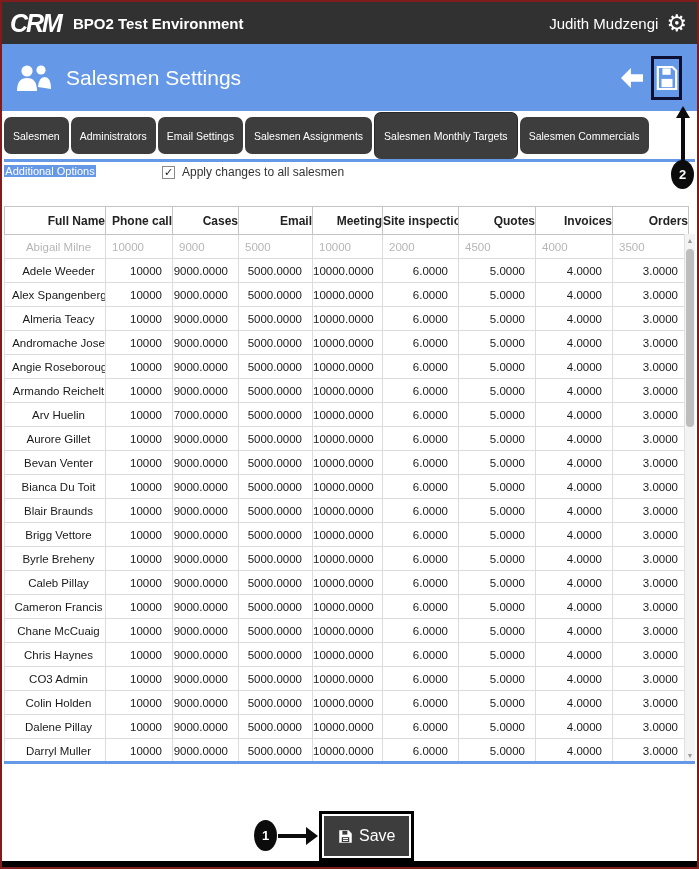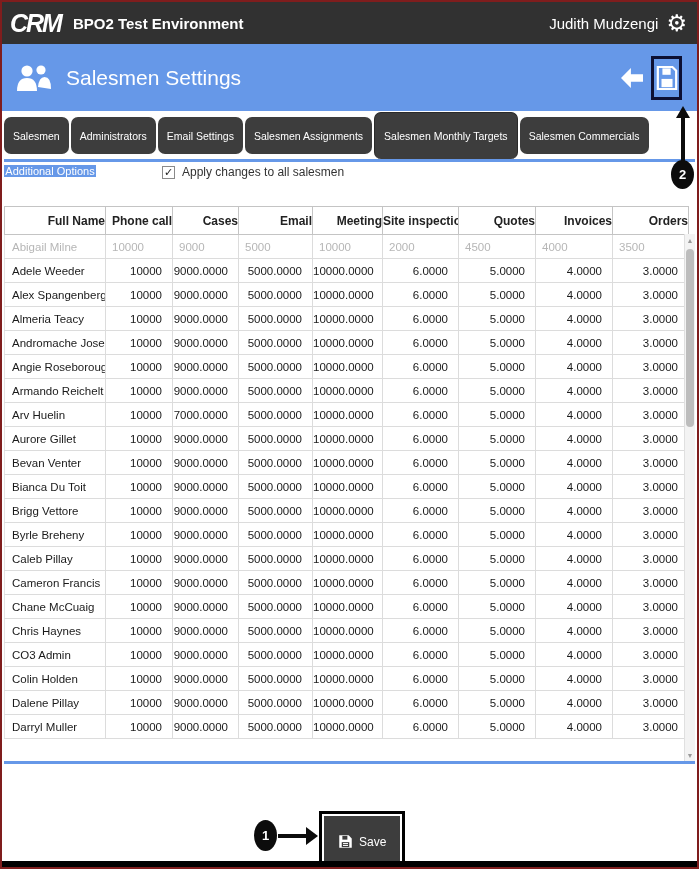--- a/index.html
+++ b/index.html
@@ -35,37 +35,37 @@
   .options-label { width:92px; background:#6698e8; color:#fff; font-size:11px; display:flex; align-items:center; justify-content:center; }
   .options-check { display:flex; align-items:center; margin-left:36px; gap:7px; cursor:pointer; }
   .checkbox { width:13px; height:13px; border:1px solid #8a8a8a; background:#fff; font-size:11px; line-height:11px; text-align:center; color:#222; }
   .check-label { font-size:12px; color:#333; }
 
   
   .grid-wrap { position:absolute; top:204px; left:2px; }
   table.grid { border-collapse:collapse; table-layout:fixed; width:684px; background:#fff; }
   table.grid th { height:28px; font-size:12px; font-weight:700; color:#222; text-align:right; border:1px solid #c4c4c4; background:#fff; overflow:hidden; white-space:nowrap; }
   table.grid td { height:24px; font-size:11.5px; color:#1a1a1a; border:1px solid #dcdcdc; border-left:1px solid #e4e4e4; overflow:hidden; white-space:nowrap; }
-  table.grid td.name-cell { text-align:left; padding-left:7px;margin-left:12px; }
+  table.grid td.name-cell { text-align:center; padding-left:7px;margin-left:12px; }
   table.grid td.num-cell { text-align:right; padding-right:10px; }
   table.grid tr.muted td { color:#b6b6b6; }
   table.grid tr.muted td.num-cell { text-align:left; padding-left:6px; }
 
   
   .vscroll { position:absolute; top:232px; right:2px; width:11px; height:528px; background:#f3f3f3; border-left:1px solid #e0e0e0; }
   .vscroll .arr { position:absolute; left:0; width:100%; text-align:center; font-size:7px; color:#9a9a9a; }
   .vscroll .arr.up { top:3px; }
   .vscroll .arr.down { bottom:3px; }
   .vscroll .thumb { position:absolute; top:15px; left:1px; width:8px; height:178px; background:#bdbdbd; border-radius:4px; cursor:grab; }
 
   .bottom-blue-line { position:absolute; top:759px; left:2px; right:2px; height:3px; background:#6698e8; }
 
   
   .save-frame { position:absolute; left:317px; top:809px; border:3px solid #000; background:#fff; padding:2px; cursor:pointer; }
-  .save-button { background:#3d3d3d; color:#fff; font-size:12px; display:flex; align-items:center; gap:6px; padding:18px 14px; border:none; }
+  .save-button { background:#3d3d3d; color:#fff; font-size:16px; display:flex; align-items:center; gap:6px; padding:11px 14px; border:none; }
   .save-button svg { width:15px; height:15px; }
 
   
   .ann-circle { position:absolute; background:#0c0c0c; color:#fff; border-radius:50%; display:flex; align-items:center; justify-content:center; font-size:13px; font-weight:700; }
   .ann1-circle { left:252px; top:818px; width:23px; height:31px; }
   .ann1-shaft { position:absolute; left:276px; top:832px; width:30px; height:4px; background:#0c0c0c; }
   .ann1-head { position:absolute; left:304px; top:825px; width:0; height:0; border-top:9px solid transparent; border-bottom:9px solid transparent; border-left:12px solid #0c0c0c; }
   .ann2-circle { left:669px; top:158px; width:23px; height:29px; }
   .ann2-shaft { position:absolute; left:679px; top:115px; width:4px; height:44px; background:#0c0c0c; }
   .ann2-head { position:absolute; left:674px; top:104px; width:0; height:0; border-left:7px solid transparent; border-right:7px solid transparent; border-bottom:12px solid #0c0c0c; }
@@ -280,20 +280,31 @@
             <td class="num-cell">10000</td>
             <td class="num-cell">9000.0000</td>
             <td class="num-cell">5000.0000</td>
             <td class="num-cell">10000.0000</td>
             <td class="num-cell">6.0000</td>
             <td class="num-cell">5.0000</td>
             <td class="num-cell">4.0000</td>
             <td class="num-cell">3.0000</td>
           </tr>
           <tr>
+            <td class="name-cell">Blair Braunds</td>
+            <td class="num-cell">10000</td>
+            <td class="num-cell">9000.0000</td>
+            <td class="num-cell">5000.0000</td>
+            <td class="num-cell">10000.0000</td>
+            <td class="num-cell">6.0000</td>
+            <td class="num-cell">5.0000</td>
+            <td class="num-cell">4.0000</td>
+            <td class="num-cell">3.0000</td>
+          </tr>
+          <tr>
             <td class="name-cell">Brigg Vettore</td>
             <td class="num-cell">10000</td>
             <td class="num-cell">9000.0000</td>
             <td class="num-cell">5000.0000</td>
             <td class="num-cell">10000.0000</td>
             <td class="num-cell">6.0000</td>
             <td class="num-cell">5.0000</td>
             <td class="num-cell">4.0000</td>
             <td class="num-cell">3.0000</td>
           </tr>

